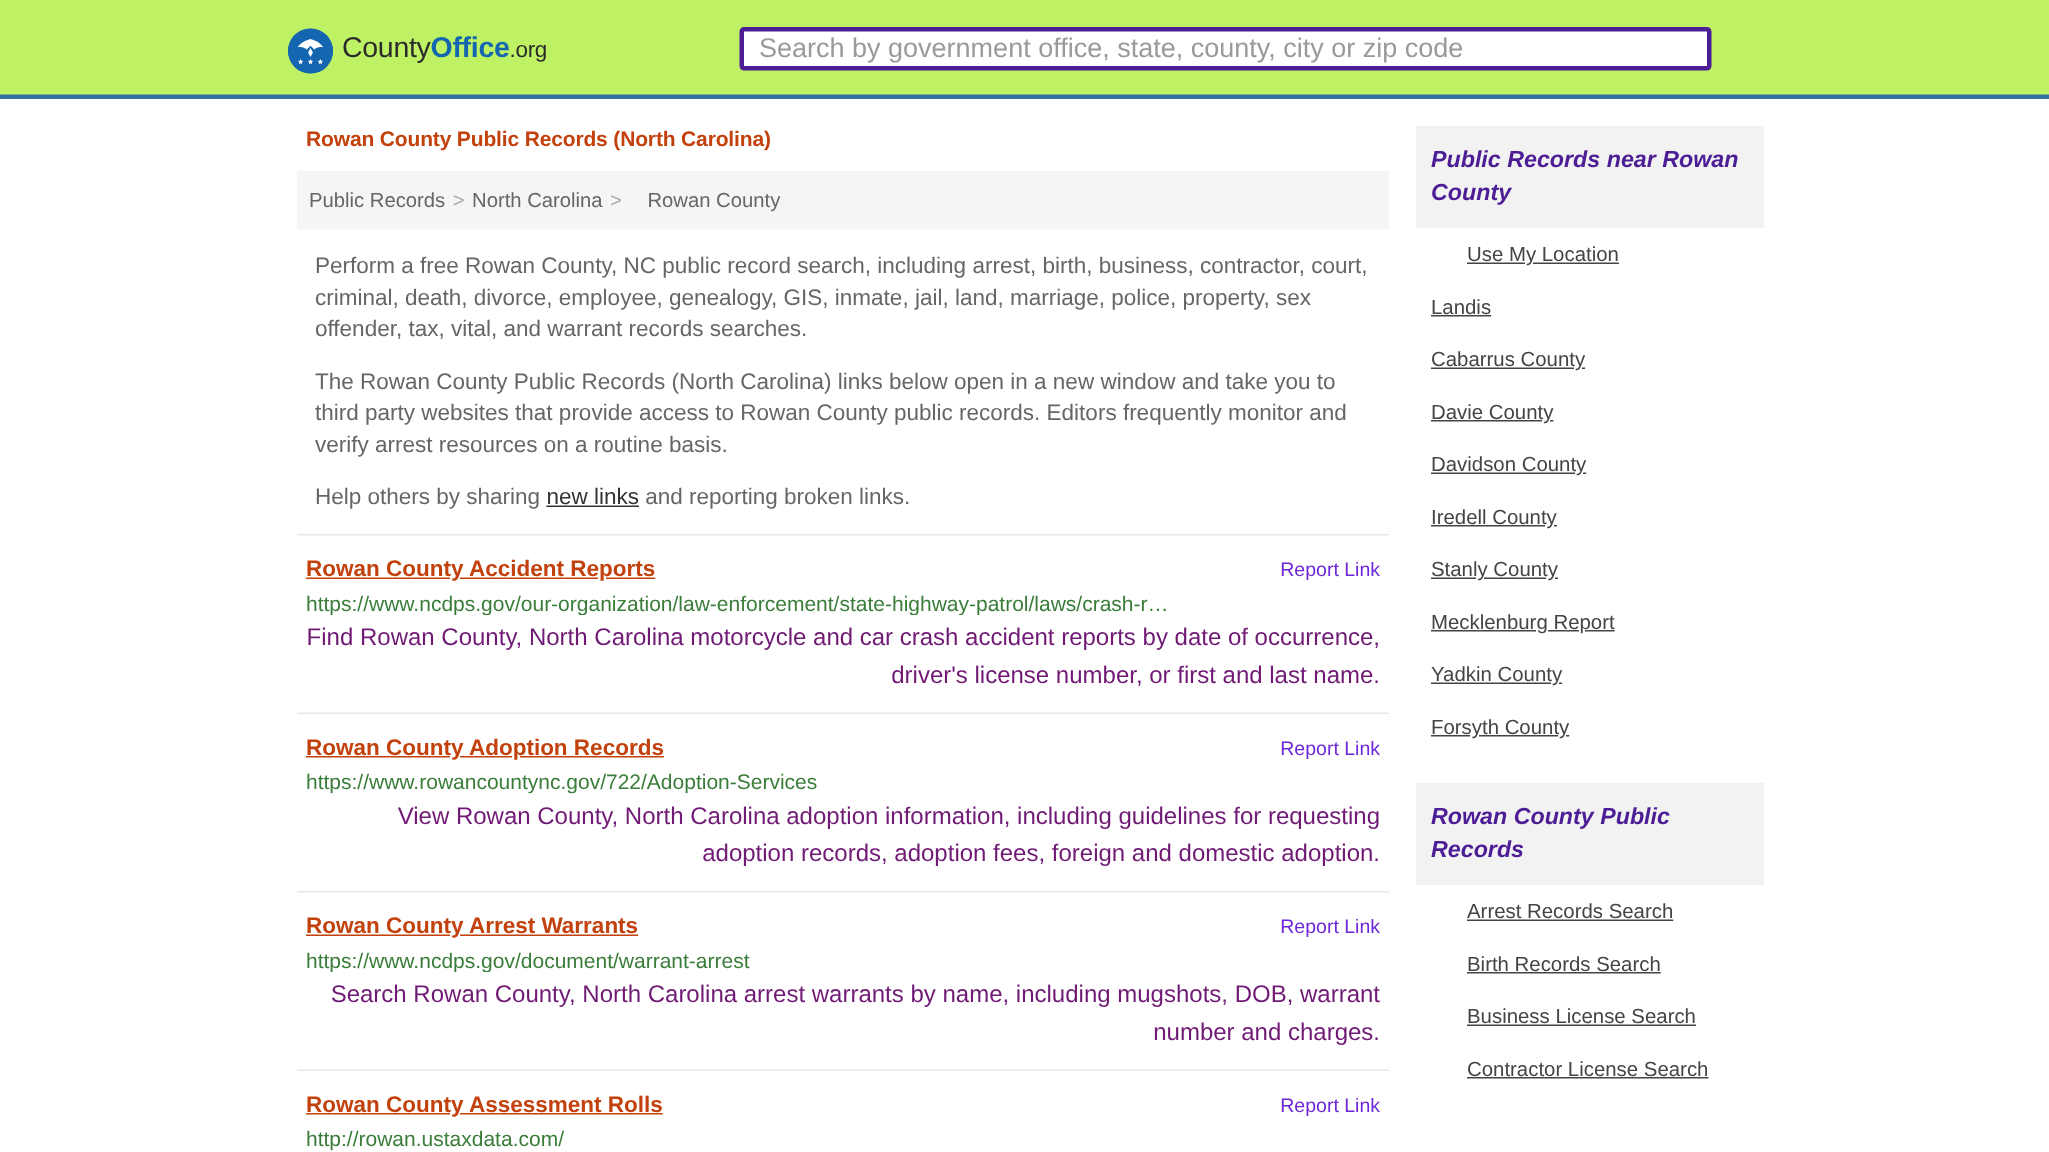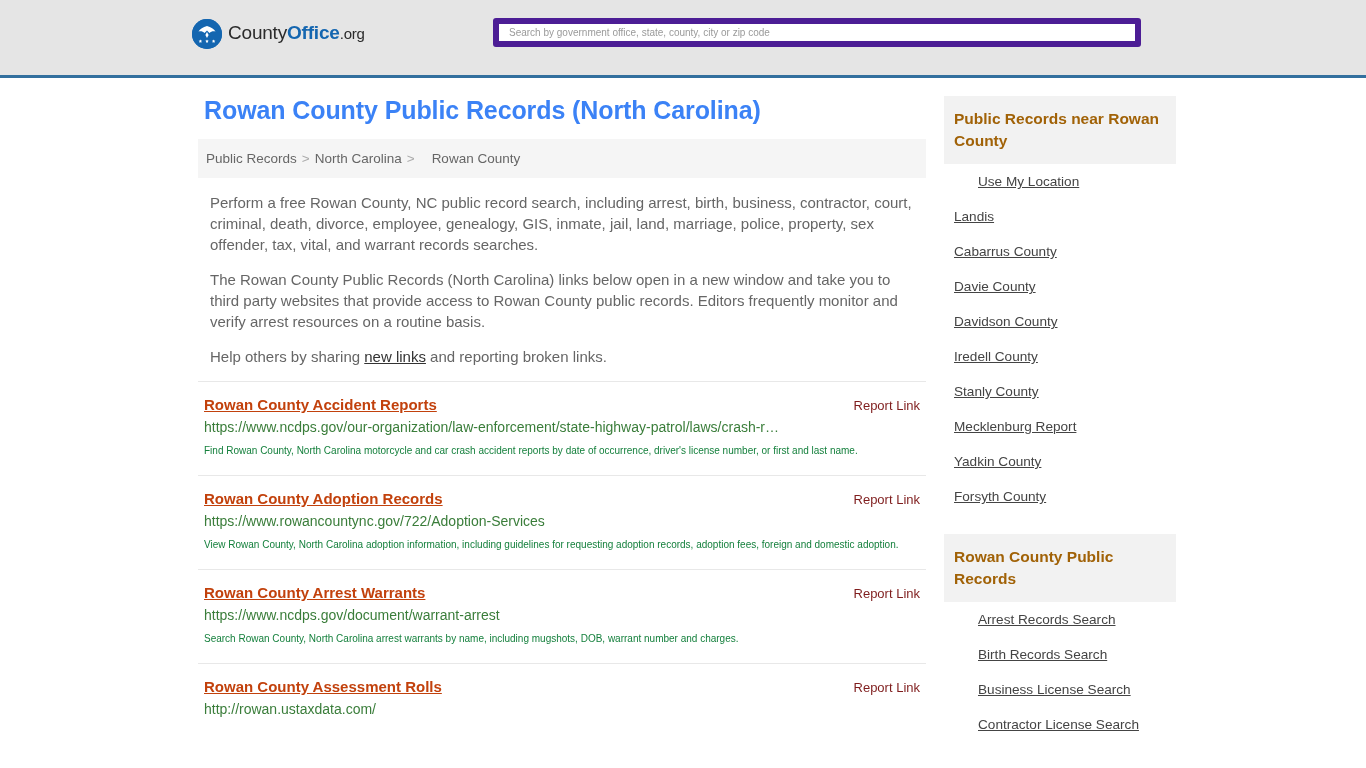--- a/index.html
+++ b/index.html
@@ -7,22 +7,22 @@
   html, body {
     margin: 0; padding: 0;
     width: 1366px; height: 768px;
     overflow: hidden;
     background: #ffffff;
     font-family: "Liberation Sans", sans-serif;
   }
 
   
   .site-header {
-    height: 78px;
-    background: #e5e5e5;
+    height: 66px;
+    background: #bef264;
     border-bottom: 3px solid #33709e;
     display: flex;
     align-items: center;
     position: relative;
   }
   .logo-wrap {
     position: absolute;
     left: 192px;
     top: 18px;
     display: flex;
@@ -47,24 +47,24 @@
   .logo-text .t-office { color: #1466b0; font-weight: bold; }
   .logo-text .t-org { color: #2b2b2b; font-size: 15px; }
 
   .search-box {
     position: absolute;
     left: 493px;
     top: 18px;
     width: 648px;
     height: 29px;
     background: #ffffff;
-    border: 6px solid #4c1d95;
+    border: 3px solid #4c1d95;
     border-radius: 3px;
     font-family: "Liberation Sans", sans-serif;
-    font-size: 10px;
+    font-size: 18px;
     color: #333;
     padding: 0 10px;
     outline: none;
   }
   .search-box::placeholder { color: #9a9a9a; }
 
   
   .page {
     width: 1366px;
     padding-top: 18px;
@@ -74,23 +74,23 @@
     margin: 0 auto;
     margin-left: 198px;
     display: flex;
     gap: 18px;
     align-items: flex-start;
   }
   .main-col { width: 728px; flex: none; }
   .side-col { width: 232px; flex: none; }
 
   h1.page-title {
-    font-size: 25px;
+    font-size: 14px;
     font-weight: bold;
-    color: #3b82f6;
+    color: #c2410c;
     margin: 0 0 14px 6px;
     letter-spacing: -0.1px;
   }
 
   
   .breadcrumb {
     background: #f5f5f5;
     padding: 12px 8px;
     font-size: 13.5px;
     color: #666;
@@ -126,52 +126,54 @@
   }
   .result-title {
     font-size: 15px;
     font-weight: bold;
     color: #c2410c;
     text-decoration: underline;
     cursor: pointer;
   }
   .report-link {
     font-size: 13px;
-    color: #7f1d1d;
+    color: #6d28d9;
     text-decoration: none;
     white-space: nowrap;
     margin-left: 24px;
   }
   .result-url {
     display: block;
     font-size: 14px;
     color: #3a7d3a;
     margin-top: 6px;
     text-decoration: none;
     white-space: nowrap;
     overflow: hidden;
     text-overflow: ellipsis;
     max-width: 600px;
   }
   .result-desc {
-    font-size: 10px;
+    font-size: 16px;
     line-height: 25px;
-    color: #15803d;
+    color: #701a75;
     margin-top: 3px;
+    text-align: right;
   }
 
   
   .side-panel { margin-bottom: 20px; }
   .side-head {
     background: #f2f2f2;
     padding: 12px 10px;
     font-size: 15.5px;
     font-weight: bold;
-    color: #a16207;
+    color: #4c1d95;
     line-height: 22px;
+    font-style: italic;
   }
   .side-list {
     list-style: none;
     margin: 0;
     padding: 0;
   }
   .side-list li { padding: 0; }
   .side-list a {
     display: block;
     padding: 10px 10px 10px 10px;

